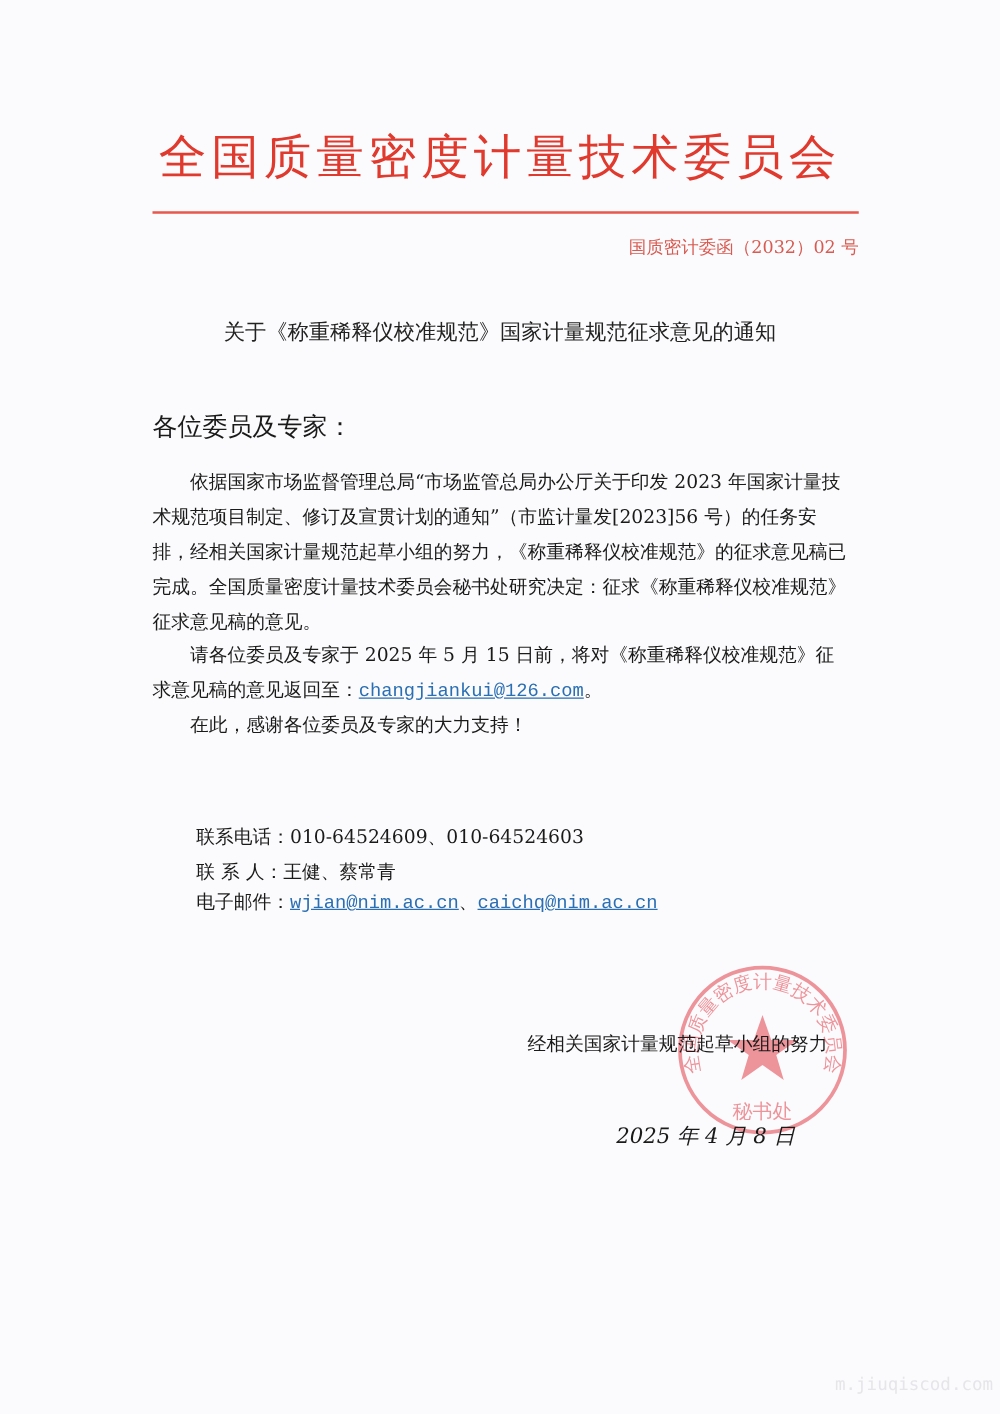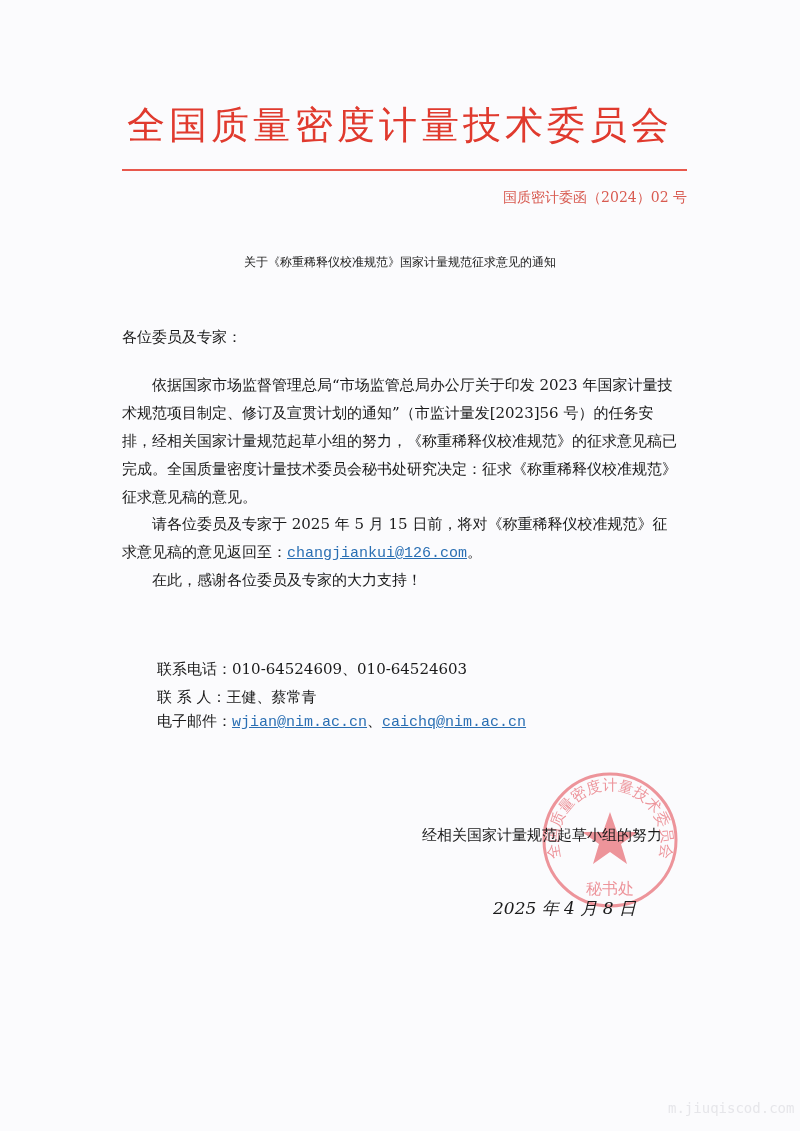--- a/index.html
+++ b/index.html
@@ -13,41 +13,41 @@
   .org-title {
     left: 0; width: 800px; top: 100px; text-align: center;
     font-family: "DejaVu Sans", "Liberation Sans", sans-serif;
     font-size: 38px; letter-spacing: 4px; color: #e03a2e; font-weight: normal;
   }
   .red-rule { left: 122px; width: 565px; top: 169px; height: 2px; background: #e8584c; }
   .doc-number { right: 113px; top: 189px; font-size: 14px; color: #d85a50; }
   .notice-title {
     left: 0; width: 800px; top: 254px; text-align: center;
     font-family: "DejaVu Sans", "Liberation Sans", sans-serif;
-    font-size: 12px; color: #222;
+    font-size: 17px; color: #222;
   }
-  .salutation { left: 122px; top: 328px; font-size: 15px; }
+  .salutation { left: 122px; top: 328px; font-size: 20px; }
   .para { left: 122px; width: 560px; font-size: 15px; line-height: 28px; text-indent: 30px; }
   .p1 { top: 371px; }
   .p2 { top: 510px; }
   .p3 { top: 566px; }
   .contact { left: 157px; font-size: 15px; margin-top: 27px; }
   .c1 { top: 633px; } .c2 { top: 661px; } .c3 { top: 685px; }
   a.mail { color: #2a6fb3; text-decoration: underline; font-family: Liberation Mono, monospace; }
   .sign-org { left: 422px; top: 826px; font-size: 15px; }
   .sign-date { left: 493px; top: 897px; font-size: 17px; font-style: italic; }
   .stamp { left: 540px; top: 770px; width: 140px; height: 140px; opacity: 0.6; }
   .watermark { left: 668px; top: 1100px; font-family: "DejaVu Sans Mono", monospace; font-size: 14px; color: #e6e6ea; }
 </style>
 </head>
 <body>
 
 <div class="abs org-title">全国质量密度计量技术委员会</div>
 <div class="abs red-rule"></div>
-<div class="abs doc-number">国质密计委函（2024）02 号</div>
+<div class="abs doc-number">国质密计委函（2032）02 号</div>
 
 <div class="abs notice-title">关于《称重稀释仪校准规范》国家计量规范征求意见的通知</div>
 <div class="abs salutation">各位委员及专家：</div>
 
 <div class="abs para p1">依据国家市场监督管理总局“市场监管总局办公厅关于印发 2023 年国家计量技术规范项目制定、修订及宣贯计划的通知”（市监计量发[2023]56 号）的任务安排，经相关国家计量规范起草小组的努力，《称重稀释仪校准规范》的征求意见稿已完成。全国质量密度计量技术委员会秘书处研究决定：征求《称重稀释仪校准规范》征求意见稿的意见。</div>
 <div class="abs para p2">
   <span>请各位委员及专家于 2025 年 5 月 15 日前，将对《称重稀释仪校准规范》征求意见稿的意见返回至：</span><a class="mail">changjiankui@126.com</a><span>。</span>
 </div>
 <div class="abs para p3">在此，感谢各位委员及专家的大力支持！</div>
 

